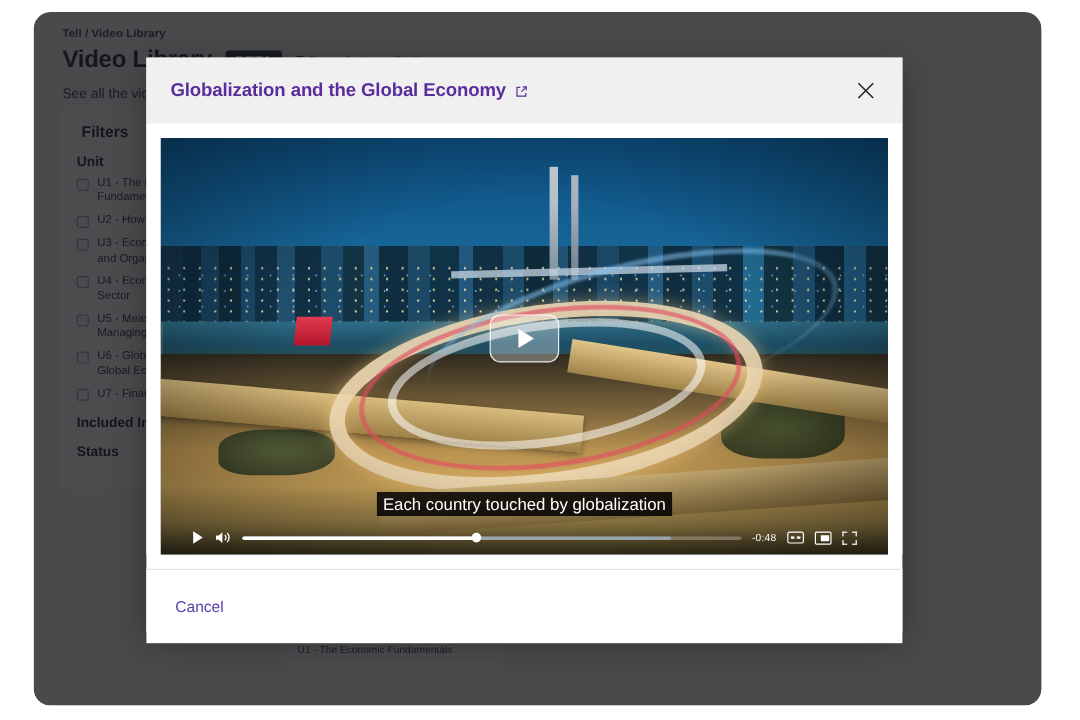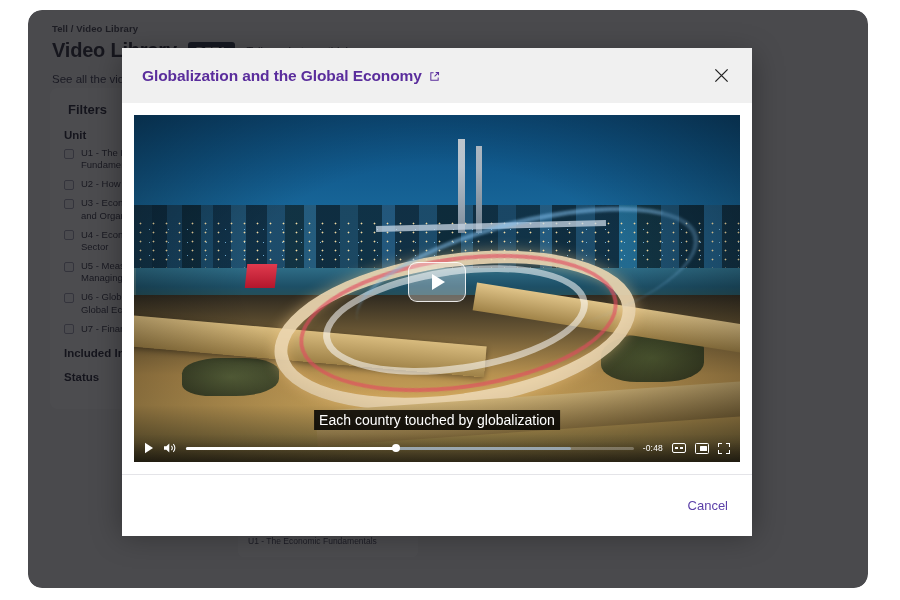--- a/index.html
+++ b/index.html
@@ -465,21 +465,21 @@
   }
 
   
   .controls {
     position: absolute;
     left: 0; right: 0; bottom: 0;
     height: 28px;
     display: flex;
     align-items: center;
     gap: 9px;
-    padding: 0 10px;
+    padding: 0 26px;
     background: linear-gradient(180deg, rgba(0,0,0,0) 0%, rgba(0,0,0,.25) 100%);
   }
 
   .ctrl-icon {
     color: #ffffff;
     display: flex;
     align-items: center;
     cursor: pointer;
     flex: none;
   }
@@ -564,21 +564,21 @@
   .fs-box .bl { bottom:0; left:0; border-bottom:1.4px solid #fff; border-left:1.4px solid #fff; }
   .fs-box .br { bottom:0; right:0; border-bottom:1.4px solid #fff; border-right:1.4px solid #fff; }
 
   
   .modal-footer {
     flex: none;
     height: 62px;
     border-top: 1px solid #e4e4e8;
     display: flex;
     align-items: center;
-    justify-content: flex-end;
+    justify-content: space-between;
     gap: 14px;
     padding: 0 20px;
     background: #ffffff;
     margin-top: 12px;
   }
 
   .cancel-button {
     background: none;
     border: none;
     color: #5b3fa8;

